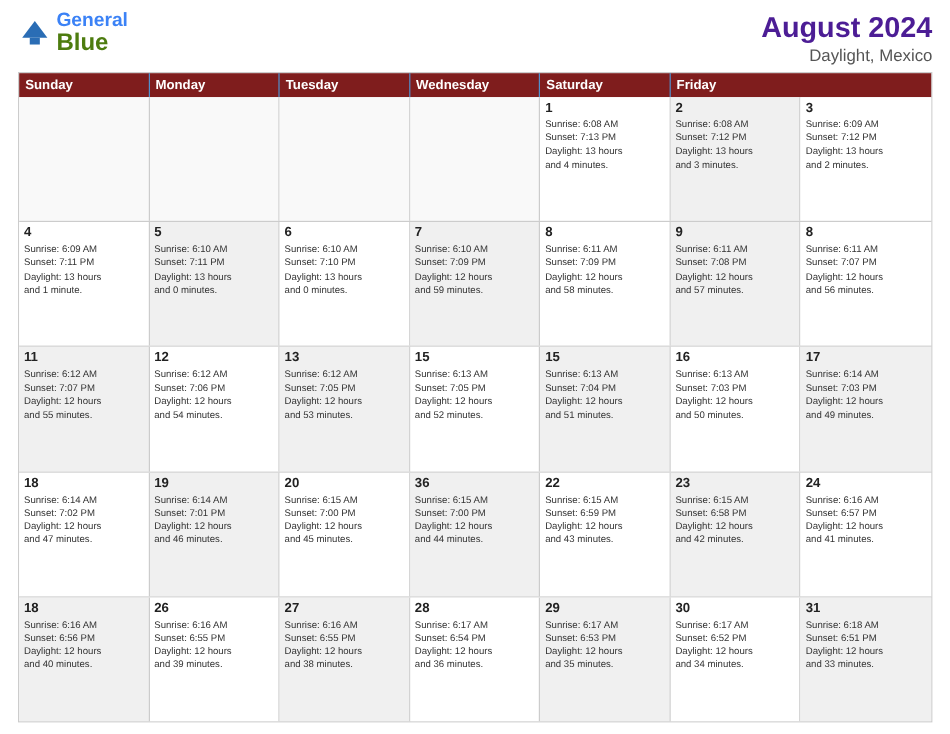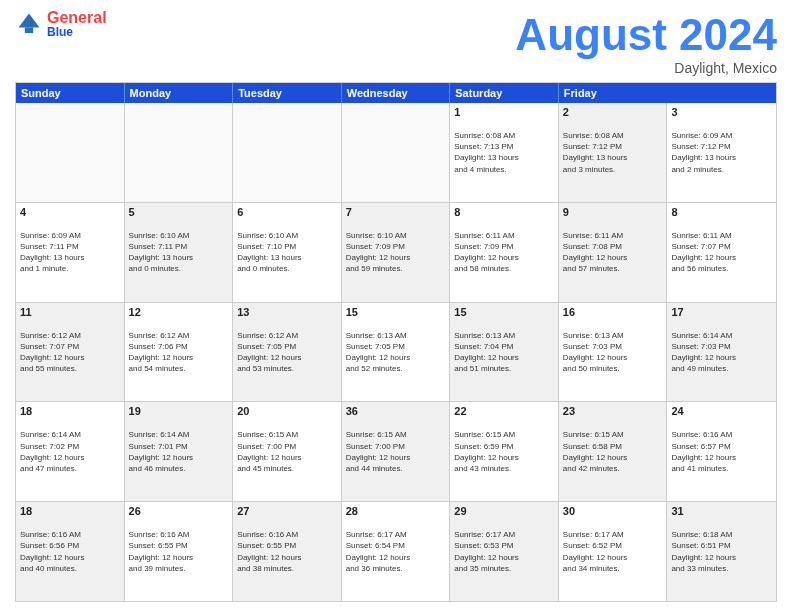--- a/index.html
+++ b/index.html
@@ -29,53 +29,53 @@
       gap: 4px;
     }
     .logo-text {
       display: flex;
       flex-direction: column;
       line-height: 1;
     }
     .logo-general {
       font-size: 16px;
       font-weight: bold;
-      color: #ef4444;
+      color: #3b82f6;
     }
     .logo-blue {
-      font-size: 12px;
-      font-weight: bold;
-      color: #1d4ed8;
+      font-size: 20px;
+      font-weight: bold;
+      color: #4d7c0f;
     }
     .logo-icon {
       width: 28px;
       height: 28px;
     }
     .title-area {
       text-align: right;
     }
     .month-year {
-      font-size: 44px;
-      font-weight: bold;
-      color: #3b82f6;
+      font-size: 24px;
+      font-weight: bold;
+      color: #4c1d95;
     }
     .location {
       font-size: 14px;
       color: #555;
     }
     .calendar {
       flex: 1;
       display: flex;
       flex-direction: column;
       border: 1px solid #ccc;
     }
     .cal-header {
       display: grid;
       grid-template-columns: repeat(7, 1fr);
-      background: #1d4ed8;
+      background: #7f1d1d;
     }
     .cal-header-cell {
       color: #fff;
       font-size: 11px;
       font-weight: bold;
       padding: 4px 5px;
       border-right: 1px solid #5090cc;
     }
     .cal-header-cell:last-child { border-right: none; }
     .cal-body {
@@ -106,21 +106,20 @@
     .day-num {
       font-size: 11px;
       font-weight: bold;
       margin-bottom: 2px;
       color: #222;
     }
     .day-info {
       font-size: 8px;
       color: #333;
       line-height: 1.4;
-      margin-top: 10px;
     }
   </style>
 </head>
 <body>
 
 <div class="page">
   <div class="header">
     <div class="logo">
       <svg class="logo-icon" viewBox="0 0 40 40">
         <polygon points="20,5 35,25 5,25" fill="#2a6db5"></polygon>

